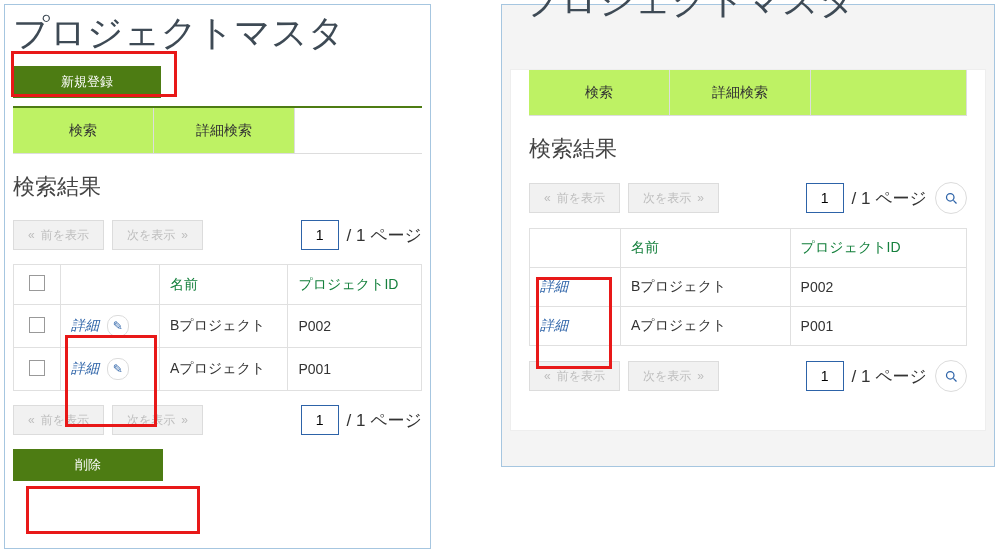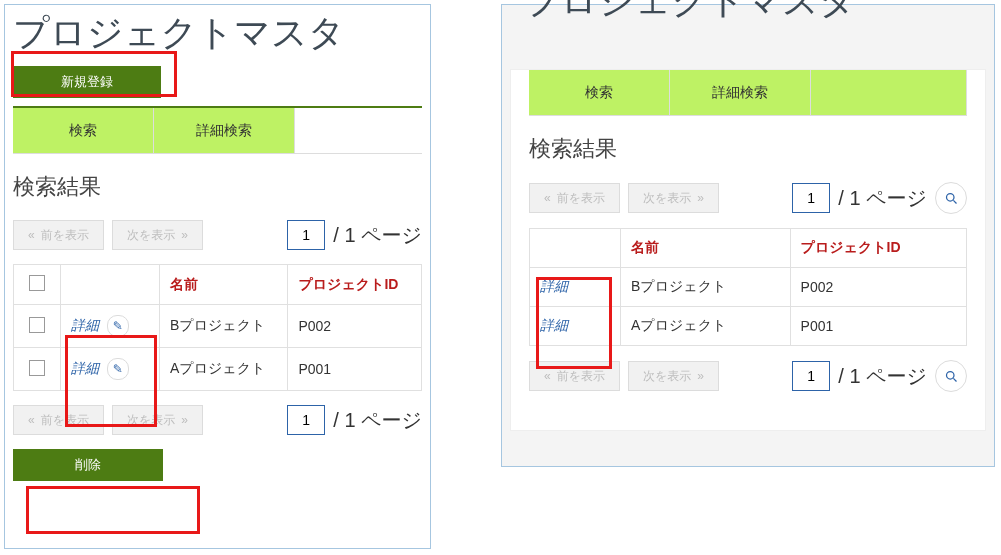--- a/index.html
+++ b/index.html
@@ -83,21 +83,21 @@
     color:#bdbdbd;
     font-size:12px;
     display:flex; align-items:center; gap:6px;
     cursor:pointer;
   }
   .pager-spacer { flex:1; }
   .pager input[type=text]{
     width:32px; height:26px; text-align:center;
     border:1px solid #2d63a8; font-size:14px;
   }
-  .pager .total { font-size:20px; color:#333; white-space:nowrap;}
+  .pager .total { font-size:17px; color:#333; white-space:nowrap;}
   .magnify {
     width:30px;height:30px;border:1px solid #dcdcdc;border-radius:16px;
     display:flex;align-items:center;justify-content:center;
     color:#2d63a8;font-size:15px;cursor:pointer;
     background:#fff;
   }
 
   table.data {
     width:100%;
     border-collapse:collapse;
@@ -105,22 +105,22 @@
   }
   table.data th, table.data td {
     border:1px solid #e0e0e0;
     padding:10px 10px;
     text-align:left;
     vertical-align:middle;
     color:#333;
     background:#fff;
   }
   table.data th {
-    color:#b91c1c;
-    font-weight:700;
+    color:#15803d;
+    font-weight:400;
     cursor:pointer;
   }
   table.data th.rowhead, table.data td.rowhead { width:26px; text-align:center; }
   .det-link { color:#2d63a8; text-decoration:none; cursor:pointer;font-style:italic; }
   .pencil {
     display:inline-flex; width:20px;height:20px;border:1px solid #dcdcdc;
     border-radius:10px; align-items:center;justify-content:center;
     color:#2d63a8; font-size:12px;
   }
   .chkbox {

